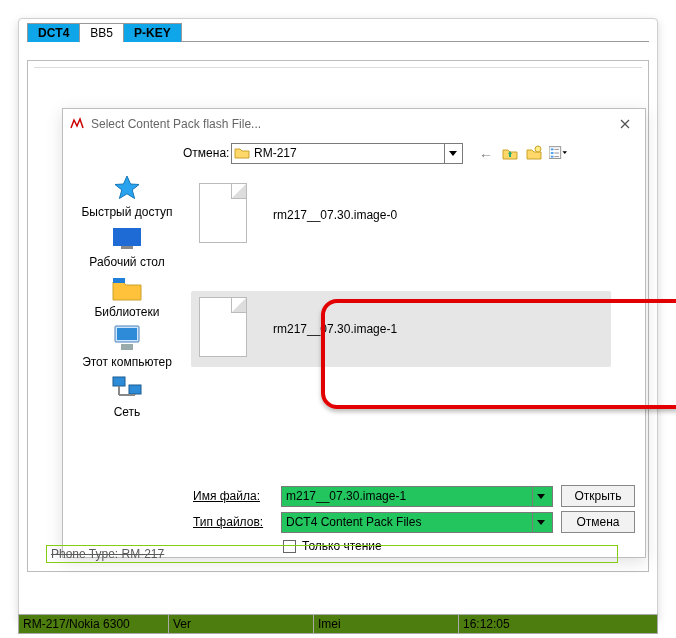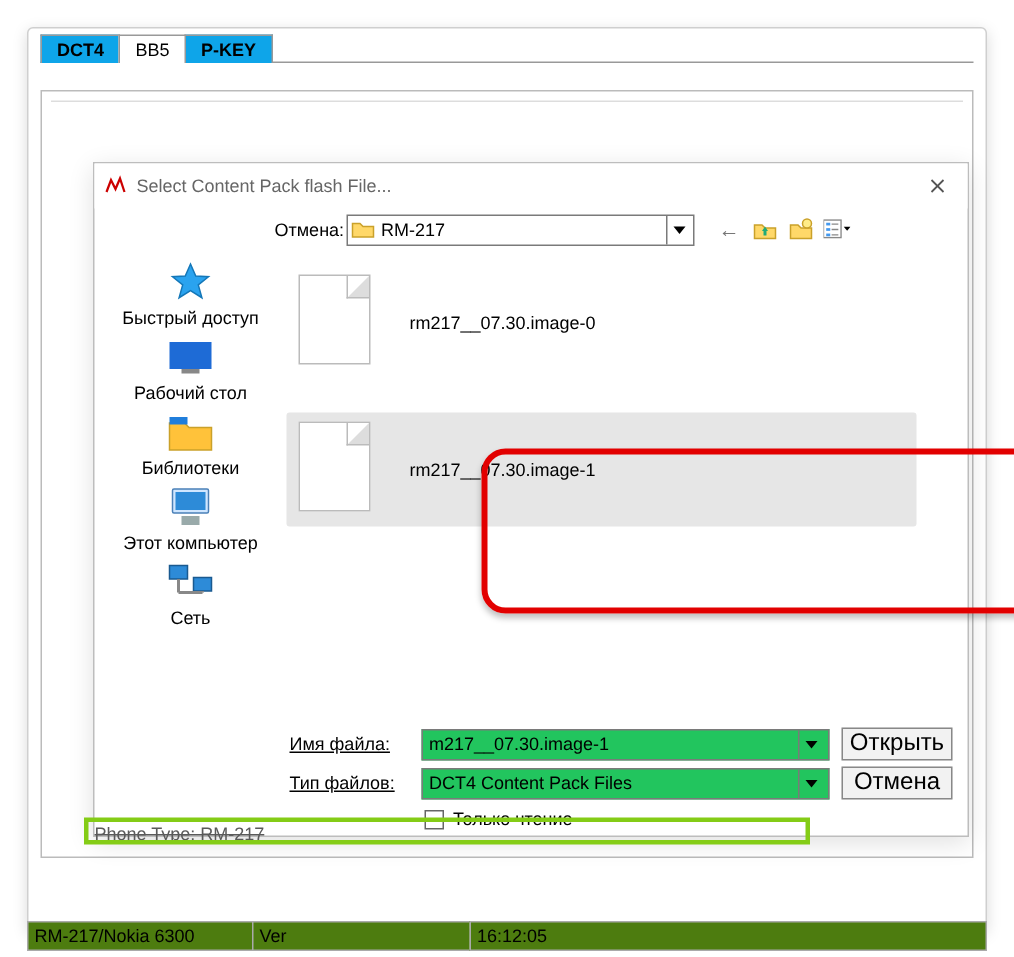--- a/index.html
+++ b/index.html
@@ -23,21 +23,21 @@
 
   .tab-body { position:relative; margin:18px 8px 6px 8px; border:1px solid #bbb; height:512px; padding:6px; }
   .tab-body-inset { position:relative; border-top:1px solid #ddd; height:100%; }
 
   
   .statusbar { position:absolute; left:18px; bottom:4px; width:640px; display:flex; }
   .status-cell { border:1px solid #aaa; border-right:none; padding:2px 4px; height:20px; background:#4d7c0f; font-size:12px; }
   .status-cell:last-child { border-right:1px solid #aaa; }
   .sc0{ width:150px;} .sc1{ width:145px;} .sc2{ width:145px;} .sc3{ flex:1; }
 
-  .phone-type-row { position:absolute; left:22px; bottom:2px; width:484px; height:18px; border:3px solid #84cc16; color:#555; font-size:11px; padding:1px 4px; overflow:hidden; }
+  .phone-type-row { position:absolute; left:12px; bottom:2px; width:572px; height:18px; border:1px solid #84cc16; color:#555; font-size:11px; padding:1px 4px; overflow:hidden; }
   .phone-type-row .txt { color:#5a5a5a; text-decoration: line-through; }
 
   
   .dialog { position:absolute; left:28px; top:40px; width:584px; height:450px; border:1px solid #bdbdbd; background:#fff; box-shadow:0 4px 16px rgba(0,0,0,0.12); }
   .dlg-titlebar { height:30px; display:flex; align-items:center; padding-left:6px; background:#fff; }
   .dlg-titlebar .title-text { color:#666; font-size:12px; }
   .dlg-close { width:40px; height:28px; display:flex; align-items:center; justify-content:center; color:#666; }
   .dlg-close svg{ width:10px;height:10px;stroke:#555;stroke-width:1.2;}
 
   .folder-row { display:flex; align-items:center; height:28px; padding-left:120px; gap:6px; }
@@ -61,21 +61,21 @@
   .file-thumb .page::after{ content:""; position:absolute; top:0; right:0; width:14px; height:14px; background:linear-gradient(135deg,#fff 48%,#ddd 52%); border-left:1px solid #bbb; border-bottom:1px solid #bbb;}
   .file-name { font-size:12px; }
   .file-item.selected { background:#e6e6e6; }
   .red-highlight { position:absolute; border:4px solid #e20000; border-radius:16px; left:130px; top:132px; width:434px; height:110px; box-shadow:0 3px 4px rgba(0,0,0,0.25); pointer-events:none;}
 
   .dlg-bottom { padding:6px 10px 6px 130px; }
   .row { display:flex; align-items:center; height:26px; gap:8px; }
   .row .lbl { width:80px;text-decoration:underline; }
   .row .field { flex:1; height:21px; border:1px solid #7a7a7a; display:flex; align-items:center; padding:0 4px; background:#22c55e;}
   .row .field .dd { margin-left:auto; width:16px;height:19px;border-left:1px solid #7a7a7a;display:flex;align-items:center;justify-content:center;}
-  .row .btn { width:74px; height:22px; border:1px solid #888; background:#f2f2f2; text-align:center; line-height:20px; font-size:16px;}
+  .row .btn { width:74px; height:22px; border:1px solid #888; background:#f2f2f2; text-align:center; line-height:20px; font-size:12px;}
   .checkbox-row { display:flex;align-items:center; padding-left:90px; gap:6px; height:22px;}
   .cb { width:13px;height:13px;border:1px solid #666; }
   .tri{ width:0;height:0;border-left:4px solid transparent;border-right:4px solid transparent;border-top:5px solid #000;}
   .arrow-left{ color:#777; font-size:14px;}
 </style>
 </head>
 <body>
 
 <div class="outer-frame">
 
@@ -199,21 +199,21 @@
             </div>
           </div>
 
           <div class="files">
             <div class="file-item" style="margin-top:4px;">
               <div class="file-thumb">
                   <div class="page"></div>
                 </div>
               <div class="file-name">rm217__07.30.image-0</div>
             </div>
-            <div class="file-item selected" style="margin-top:22px;">
+            <div class="file-item selected" style="margin-top:38px;">
               <div class="file-thumb">
                   <div class="page"></div>
                 </div>
               <div class="file-name">rm217__07.30.image-1</div>
             </div>
             <div class="red-highlight"></div>
           </div>
         </div>
 
         <div class="dlg-bottom">
@@ -247,14 +247,15 @@
       <div class="phone-type-row">
         <span class="txt">Phone Type: RM-217</span>
       </div>
     </div>
   </div>
 </div>
 
 <div class="statusbar">
   <div class="status-cell sc0">RM-217/Nokia 6300</div>
   <div class="status-cell sc1">Ver</div>
+  <div class="status-cell sc2">Imei</div>
   <div class="status-cell sc3">16:12:05</div>
 </div>
 
 </body></html>

